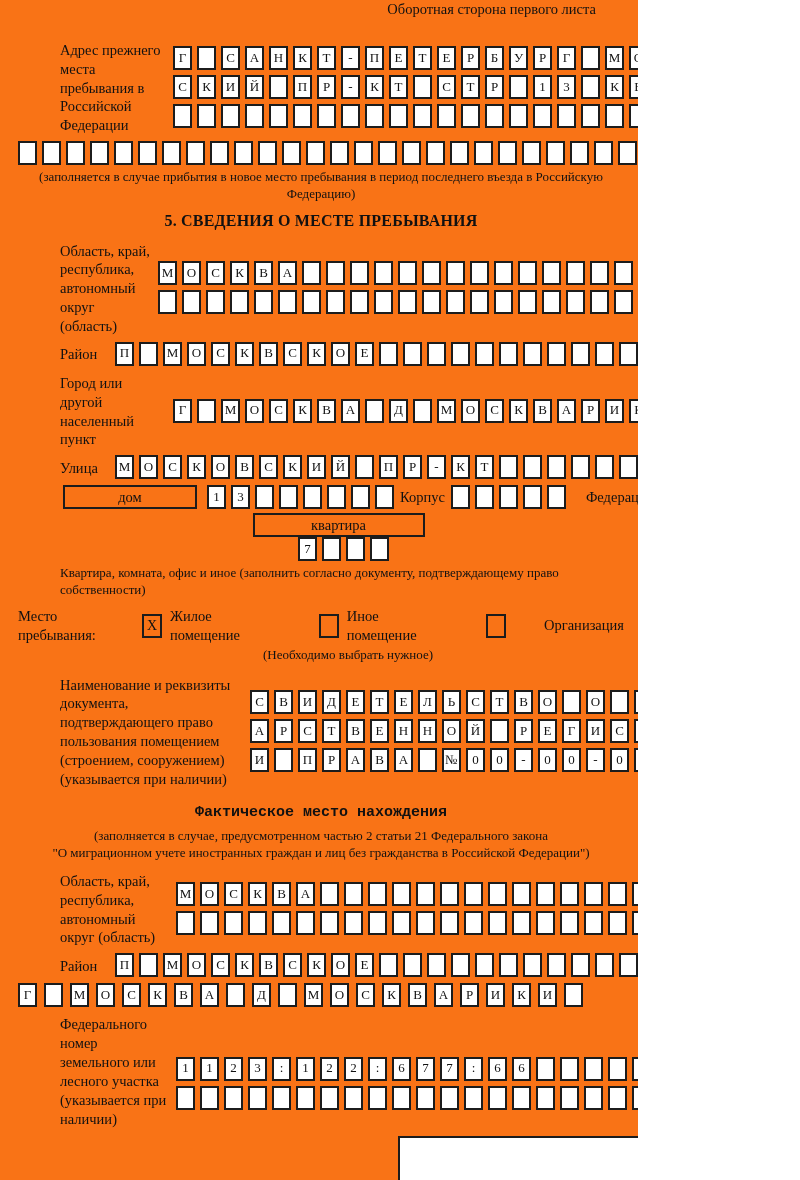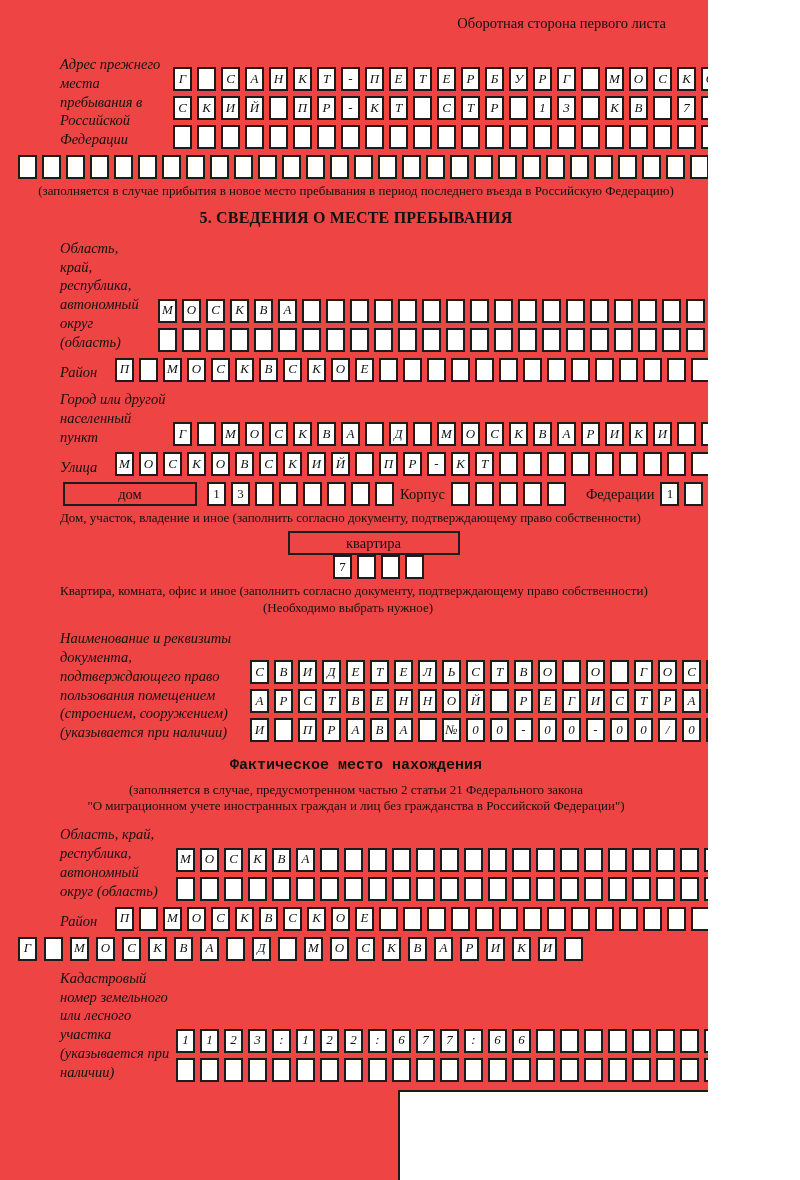--- a/index.html
+++ b/index.html
@@ -1,24 +1,24 @@
 <!DOCTYPE html>
 <html><head>
 <meta charset="utf-8">
 <style>
   html,body{margin:0;padding:0;background:#fff;}
   .page{
-    width:708px;height:1180px;overflow:hidden;box-sizing:border-box;
-    background:#ef4444;color:#111;
+    width:638px;height:1180px;overflow:hidden;box-sizing:border-box;
+    background:#f97316;color:#111;
     font-family:"Liberation Serif","DejaVu Serif",serif;
     font-size:14.5px;line-height:1.3;
-    padding:14px 14px 0 18px;position:relative;
+    padding:0 14px 0 18px;position:relative;
   }
   .header-note{text-align:right;padding-right:28px;font-size:14.5px;}
-  .field{display:flex;align-items:flex-end;margin-bottom:6px;font-style:italic;}
+  .field{display:flex;align-items:center;margin-bottom:6px;}
   .label{box-sizing:border-box;padding:2px 6px 0 42px;flex:none;}
   .w155{width:155px;}
   .w140{width:140px;}
   .w97{width:97px;}
   .w158{width:158px;}
   .w232{width:232px;}
   .rows{display:flex;flex-direction:column;gap:5px;}
   .boxrow{display:flex;gap:5px;flex:none;}
   .cell{
     box-sizing:border-box;width:19px;height:24px;border:2px solid #1c1c1c;
@@ -355,33 +355,44 @@
       </div>
     <span class="gap14"></span>
     <span class="inline-label">Федерации</span>
     <div class="boxrow">
         <span class="cell">1</span>
         <span class="cell"></span>
         <span class="cell"></span>
         <span class="cell"></span>
       </div>
   </div>
-  <div class="note ml42">Дом, участок, владение и иное (заполнить согласно документу, подтверждающему право собственности)</div>
 
   <div class="inline-row mt4" style="margin-left:45px;flex-direction:column;">
     <div class="widebox" style="width:172px;margin-right:10px;">квартира</div>
     <div class="boxrow">
         <span class="cell">7</span>
         <span class="cell"></span>
         <span class="cell"></span>
         <span class="cell"></span>
       </div>
   </div>
   <div class="note ml42">Квартира, комната, офис и иное (заполнить согласно документу, подтверждающему право собственности)</div>
 
+  <div class="stay-row ml42">
+    <span>Место пребывания:</span>
+    <span class="checkbox">X</span>
+    <span>Жилое помещение</span>
+    <span class="gap30"></span>
+    <span class="checkbox"></span>
+    <span>Иное помещение</span>
+    <span class="gap30"></span>
+    <span class="checkbox"></span>
+    <span class="gap30"></span>
+    <span>Организация</span>
+  </div>
   <div class="note" style="margin-left:245px;">(Необходимо выбрать нужное)</div>
 
   <div class="field" style="margin-top:10px;">
     <div class="label w232">Наименование и реквизиты документа, подтверждающего право пользования помещением (строением, сооружением) (указывается при наличии)</div>
     <div class="rows">
       <div class="boxrow">
           <span class="cell">С</span>
           <span class="cell">В</span>
           <span class="cell">И</span>
           <span class="cell">Д</span>
@@ -567,21 +578,21 @@
         <span class="cell">А</span>
         <span class="cell">Р</span>
         <span class="cell">И</span>
         <span class="cell">К</span>
         <span class="cell">И</span>
         <span class="cell"></span>
       </div>
   </div>
 
   <div class="field">
-    <div class="label w158">Кадастровый номер земельного или лесного участка (указывается при наличии)</div>
+    <div class="label w158">Федерального номер земельного или лесного участка (указывается при наличии)</div>
     <div class="rows cad-rows">
       <div class="boxrow">
           <span class="cell">1</span>
           <span class="cell">1</span>
           <span class="cell">2</span>
           <span class="cell">3</span>
           <span class="cell">:</span>
           <span class="cell">1</span>
           <span class="cell">2</span>
           <span class="cell">2</span>

